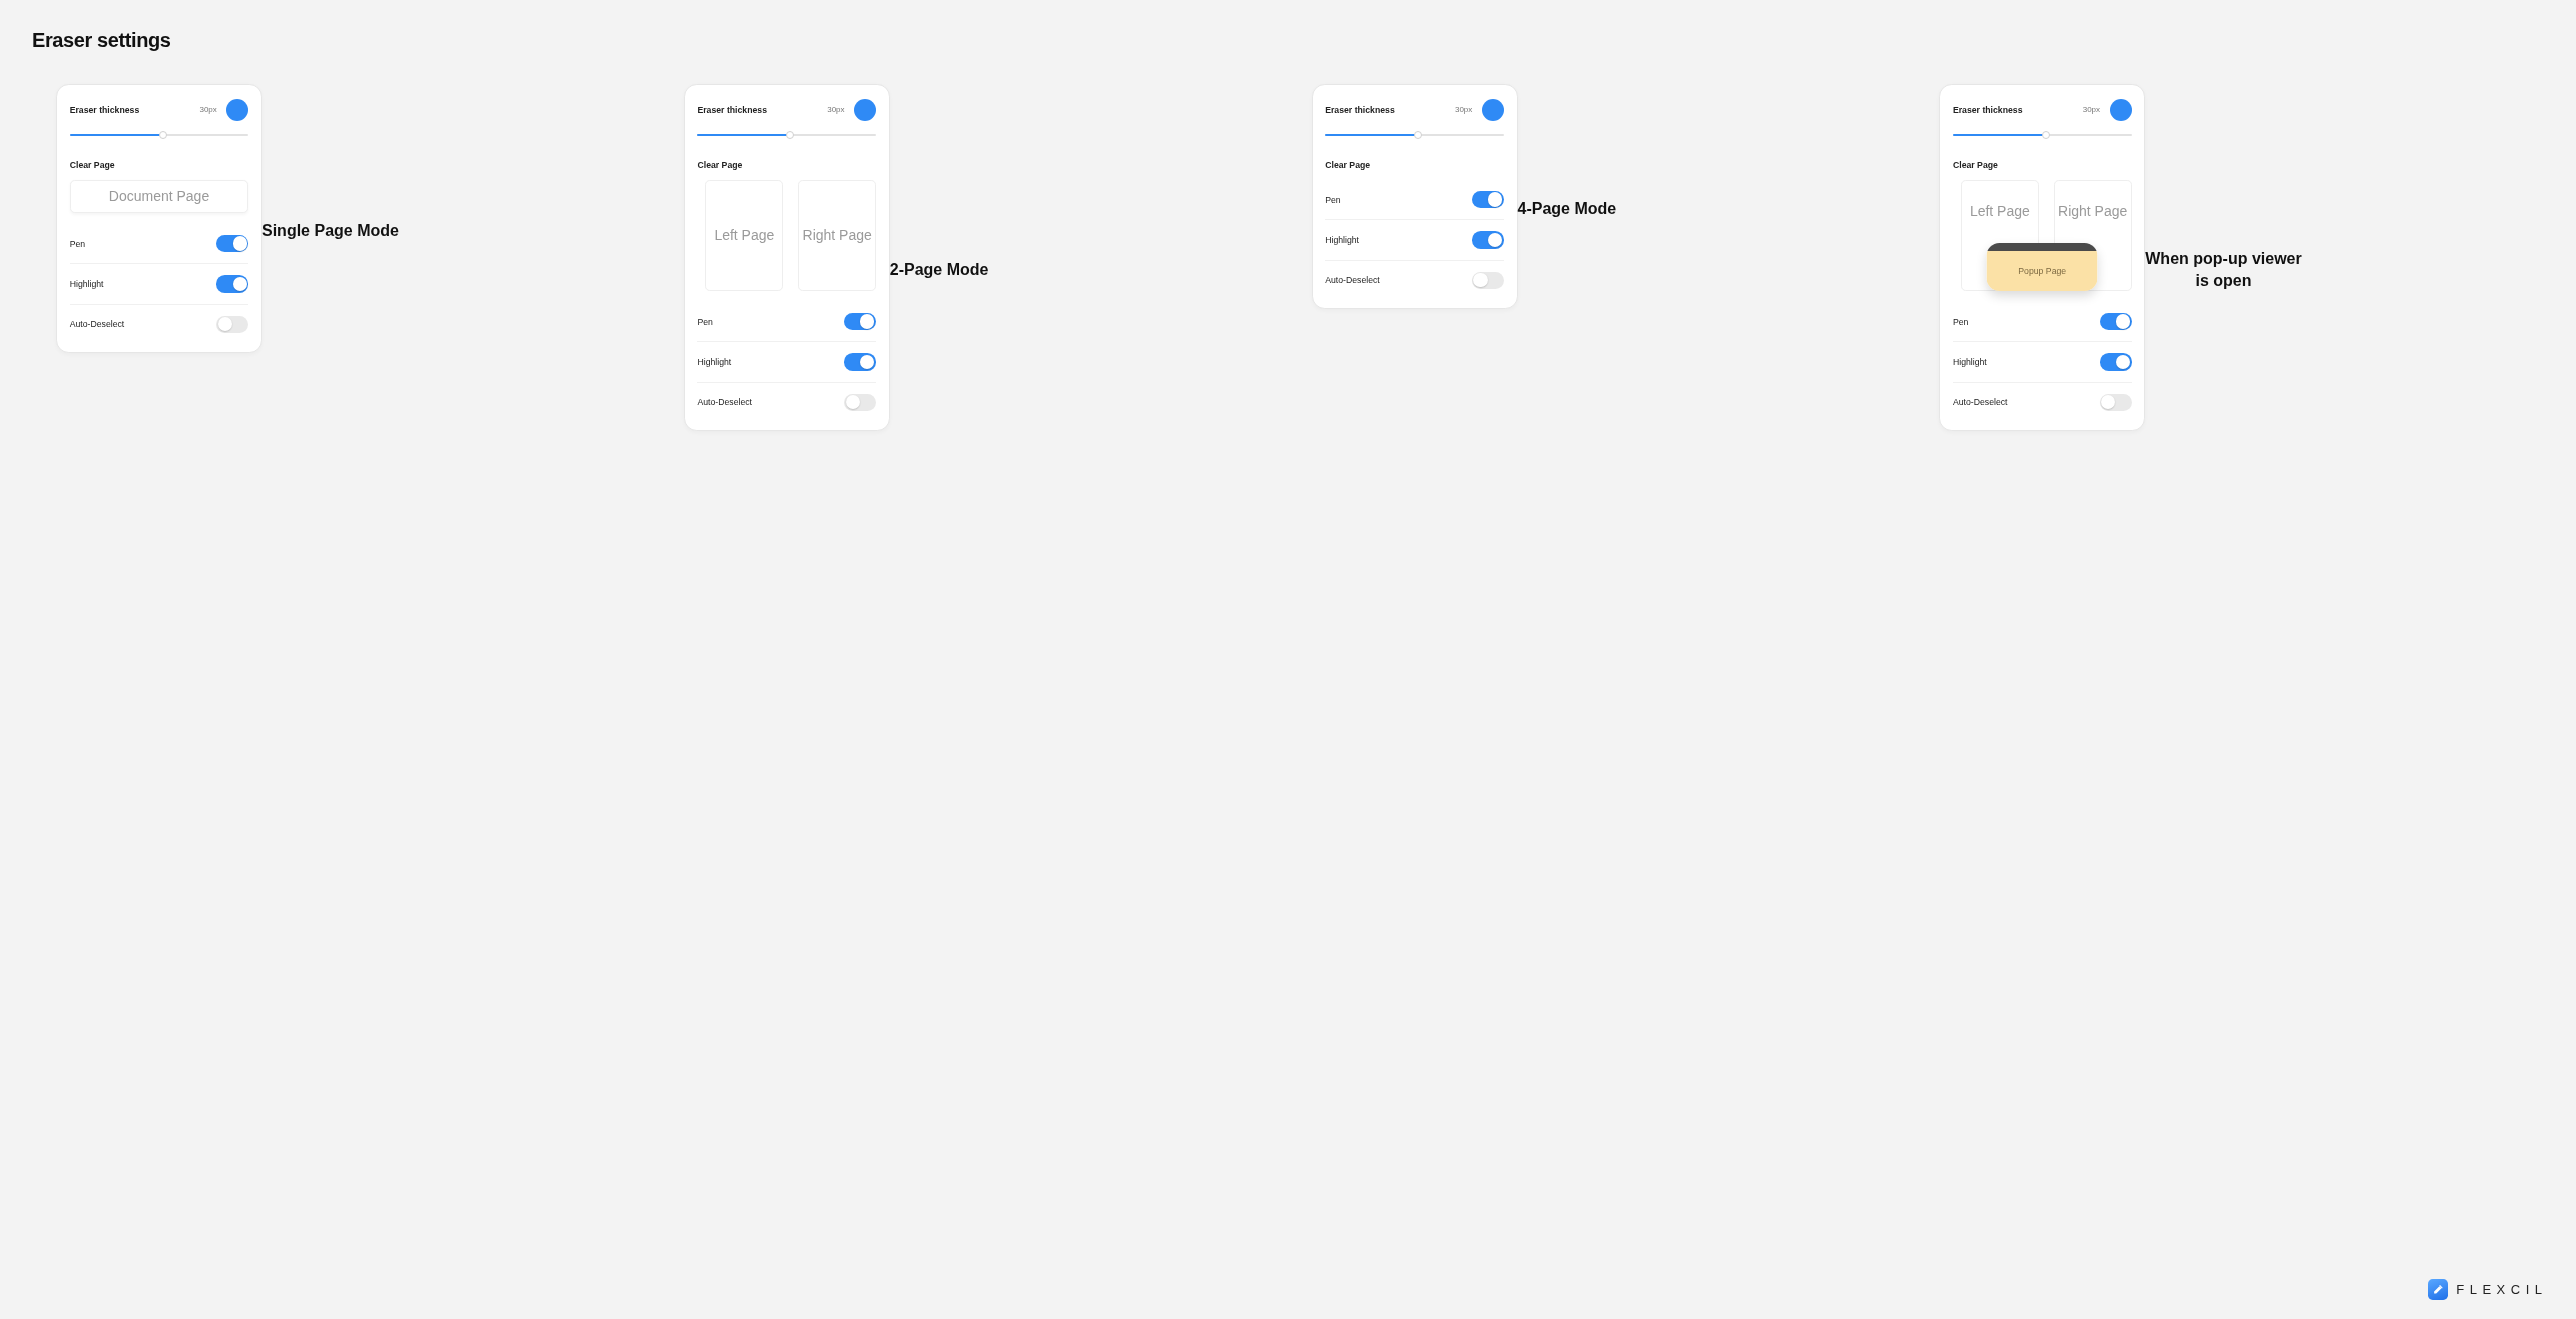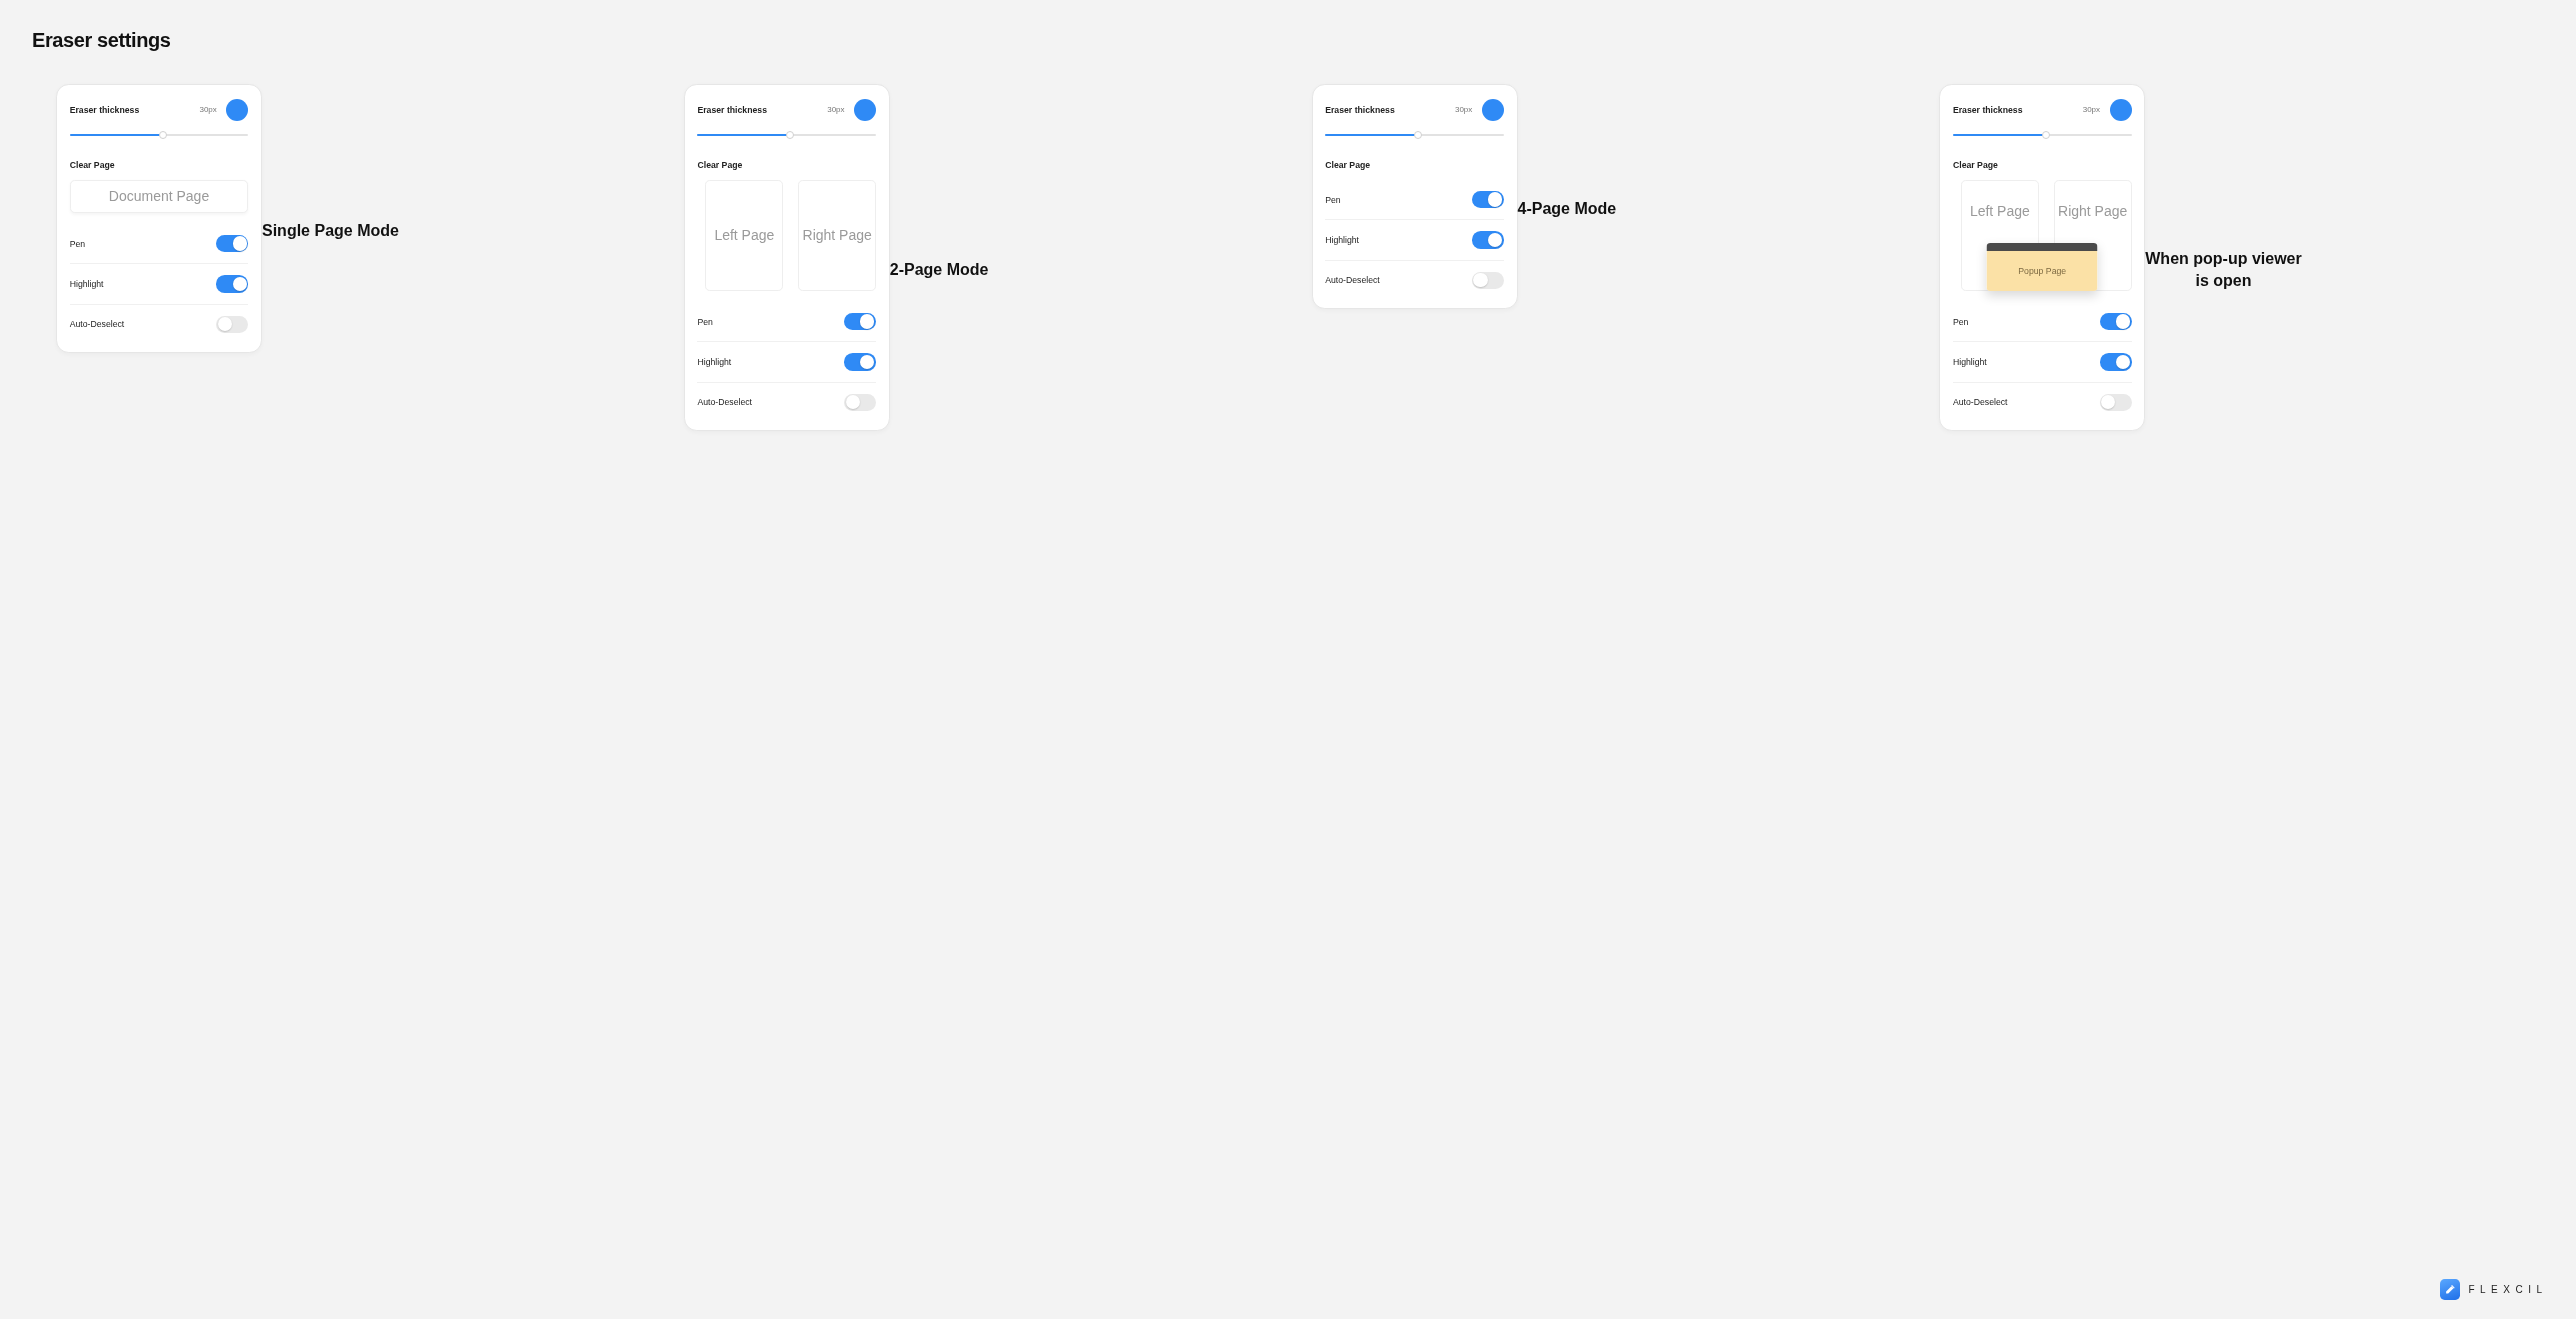--- a/index.html
+++ b/index.html
@@ -136,21 +136,21 @@
   .popup-container {
     position: relative;
   }
   .popup-container .grid-2 .page-btn { height: 111px; align-items: flex-start; padding-top: 22px; }
   .popup-card {
     position: absolute;
     left: 50%;
     transform: translateX(-50%);
     bottom: 0;
     width: 111px;
-    border-radius: 4px;
+    border-radius: 13px;
     overflow: hidden;
     box-shadow: 0 4.7px 11px rgba(0,0,0,0.15);
   }
   .popup-bar {
     height: 8px;
     background: #4a4a4a;
   }
   .popup-body {
     background: #fbe1a6;
     height: 40px;
@@ -211,21 +211,21 @@
     width: 20.6px;
     height: 20.6px;
     background: linear-gradient(160deg,#5aa8ff,#1f6fe8);
     border-radius: 4.7px;
     display: flex;
     align-items: center;
     justify-content: center;
   }
   .brand-icon svg { width: 12.7px; height: 12.7px; }
   .brand-text {
-    font-size: 10px;
+    font-size: 13px;
     letter-spacing: 5.5px;
     font-weight: 500;
     color: #222;
     text-transform: uppercase;
   }
 </style>
 </head>
 <body>
 
 <h1 class="page-title">Eraser settings</h1>

